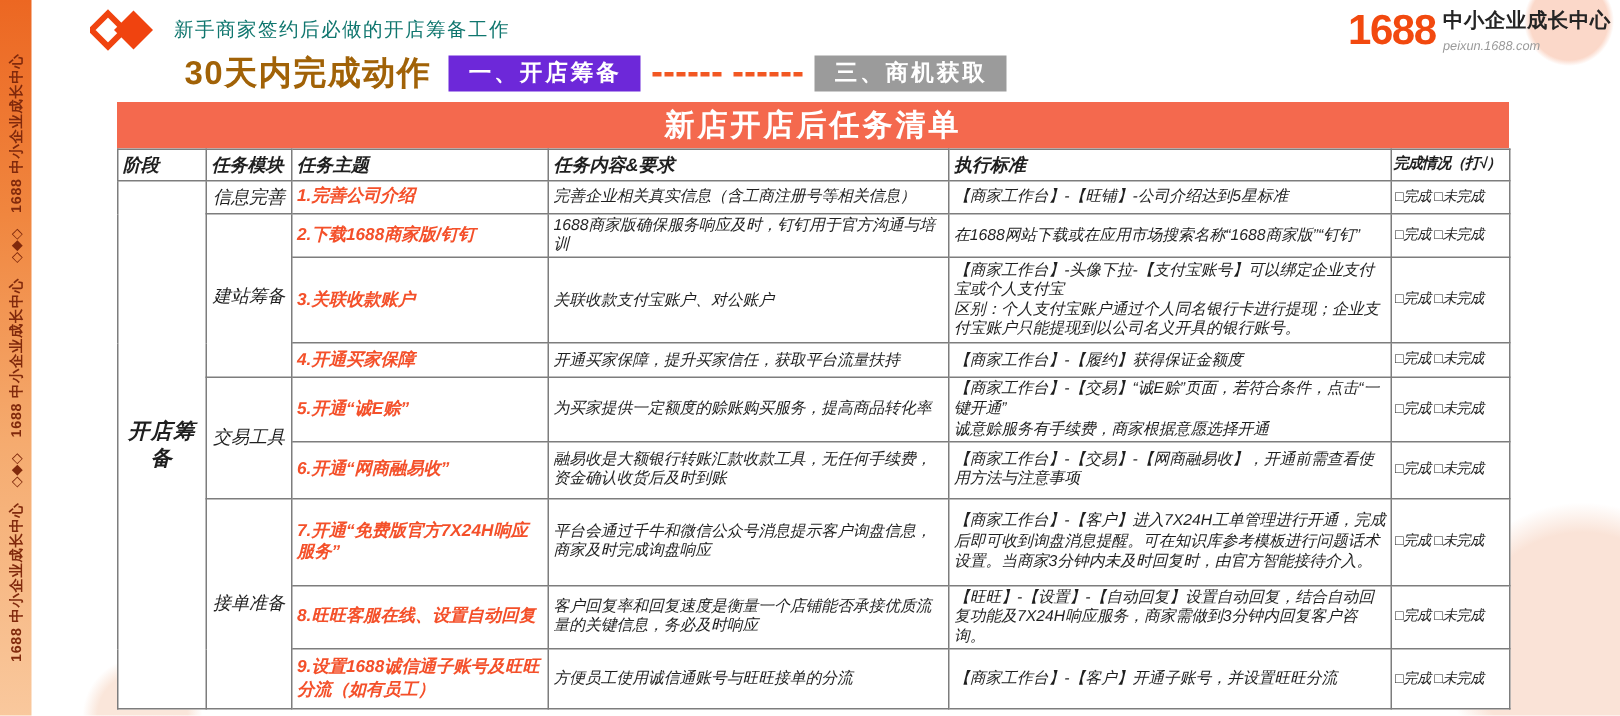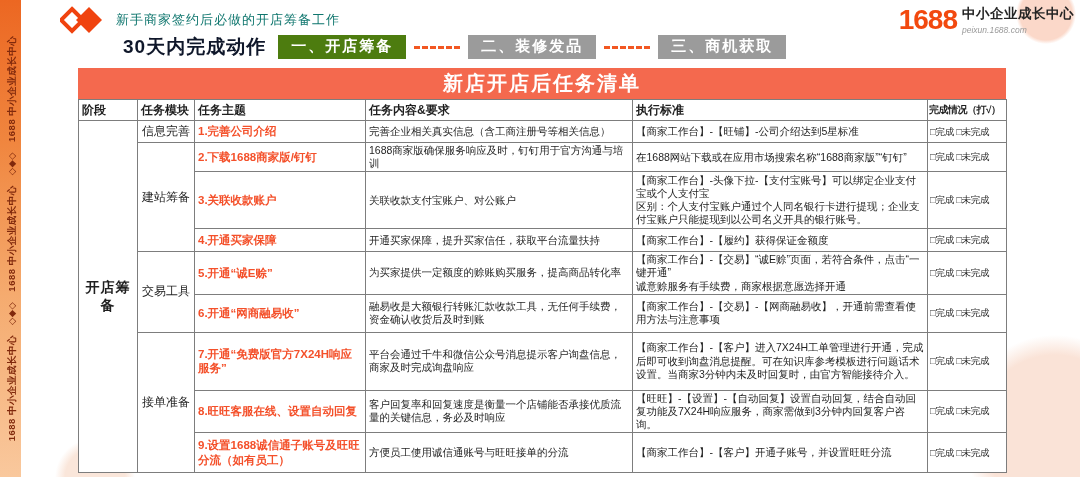--- a/index.html
+++ b/index.html
@@ -30,36 +30,36 @@
   .title-row{ position:absolute; left:60px; top:5px; display:flex; align-items:center; gap:12px; }
   .diamond-icon{ width:44px; height:30px; flex:0 0 auto; }
   .page-title{ font-size:13px; font-weight:normal; color:#0f766e; letter-spacing:1px; }
 
   .logo{ position:absolute; right:6px; top:5px; display:flex; align-items:flex-start; gap:5px; }
   .logo-1688{ font-size:28px; line-height:30px; font-weight:900; color:#f2490f; letter-spacing:-1px; }
   .logo-name{ font-size:13.5px; font-weight:bold; color:#242424; letter-spacing:.5px; }
   .logo-domain{ font-size:8.5px; color:#9a9a9a; margin-top:2px;font-style:italic; }
 
   .tabs-row{ position:absolute; left:123px; top:34px; display:flex; align-items:center; gap:8px; }
-  .subtitle{ font-size:19px; font-weight:bold; color:#0f172a; letter-spacing:1px; margin-right:4px; }
+  .subtitle{ font-size:22px; font-weight:bold; color:#a16207; letter-spacing:1px; margin-right:4px; }
   .tab{ color:#ffffff; font-size:15px; font-weight:bold; letter-spacing:2px;
         padding:2px 13px 3px; white-space:nowrap; }
-  .tab.active{ background:#4d7c0f;text-align:center; }
+  .tab.active{ background:#6d28d9;text-align:center; }
   .tab.inactive{ background:#9b9b9b; }
   .dash{ width:46px; height:0; border-top:3.5px dashed #f25722; }
 
   
   .table-wrap{ position:absolute; left:78px; top:68px; width:928px; }
   .banner{ height:31px; background:#f4694e; color:#ffffff; font-size:20px; font-weight:bold;
            letter-spacing:2px; display:flex; align-items:center; justify-content:center; }
   table{ width:100%; border-collapse:collapse; table-layout:fixed; background:#ffffff; }
   col.c-stage{ width:59px; } col.c-module{ width:57px; } col.c-topic{ width:171px; }
   col.c-content{ width:267px; } col.c-standard{ width:295px; } col.c-status{ width:79px; }
   td,th{ border:1px solid #7d7d7d; padding:1px 3px; vertical-align:middle;
-         font-size:10.5px; line-height:1.25; color:#1f1f1f; overflow:hidden; }
+         font-size:10.5px; line-height:1.25; color:#1f1f1f; overflow:hidden;font-style:italic; }
   th{ font-size:12px; font-weight:bold; text-align:left; height:21px; }
   th.h-status{ font-size:10px; letter-spacing:-.5px; padding:1px 1px; }
   td.stage{ font-size:14px; font-weight:bold; text-align:center; letter-spacing:1px; }
   td.module{ font-size:12px; text-align:left; padding-left:4px; }
   td.topic{ font-size:11.5px; font-weight:bold; color:#f4502a; }
   td.content,td.standard{ white-space:pre-line;margin-left:36px; }
   td.status{ font-size:9.5px; letter-spacing:-.3px; padding:1px 2px; white-space:nowrap; }
   tr.r1{ height:22px; } tr.r2{ height:26px; } tr.r3{ height:57px; }
   tr.r4{ height:23px; } tr.r5{ height:42px; } tr.r6{ height:38px; }
   tr.r7{ height:58px; } tr.r8{ height:37px; } tr.r9{ height:40px; }
@@ -84,21 +84,20 @@
   <div>
     <div class="logo-name">中小企业成长中心</div>
     <div class="logo-domain">peixun.1688.com</div>
   </div>
 </div>
 
 <div class="tabs-row">
   <div class="subtitle">30天内完成动作</div>
   <div class="tab active">一、开店筹备</div>
   <div class="dash"></div>
-  <div class="tab inactive">二、装修发品</div>
   <div class="dash"></div>
   <div class="tab inactive">三、商机获取</div>
 </div>
 
 <div class="table-wrap">
   <div class="banner">新店开店后任务清单</div>
   <table>
     <colgroup>
       <col class="c-stage">
         <col class="c-module">

